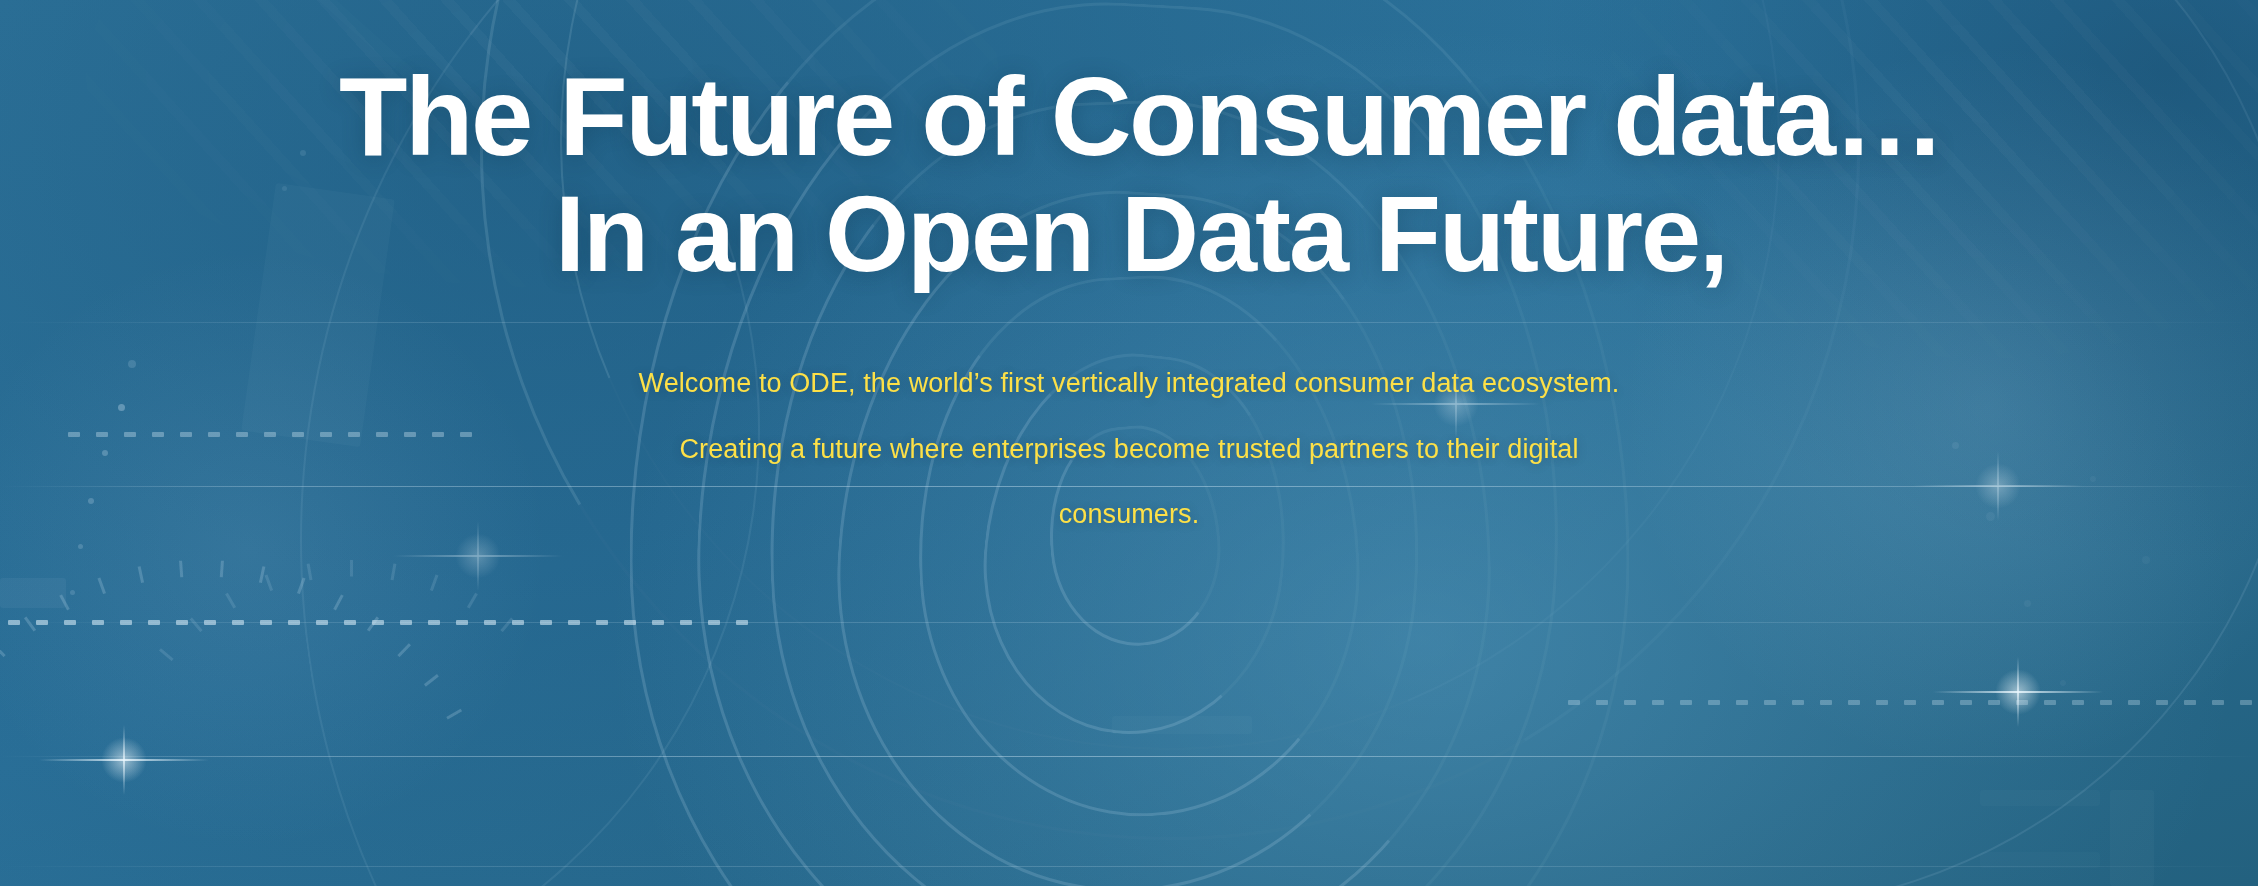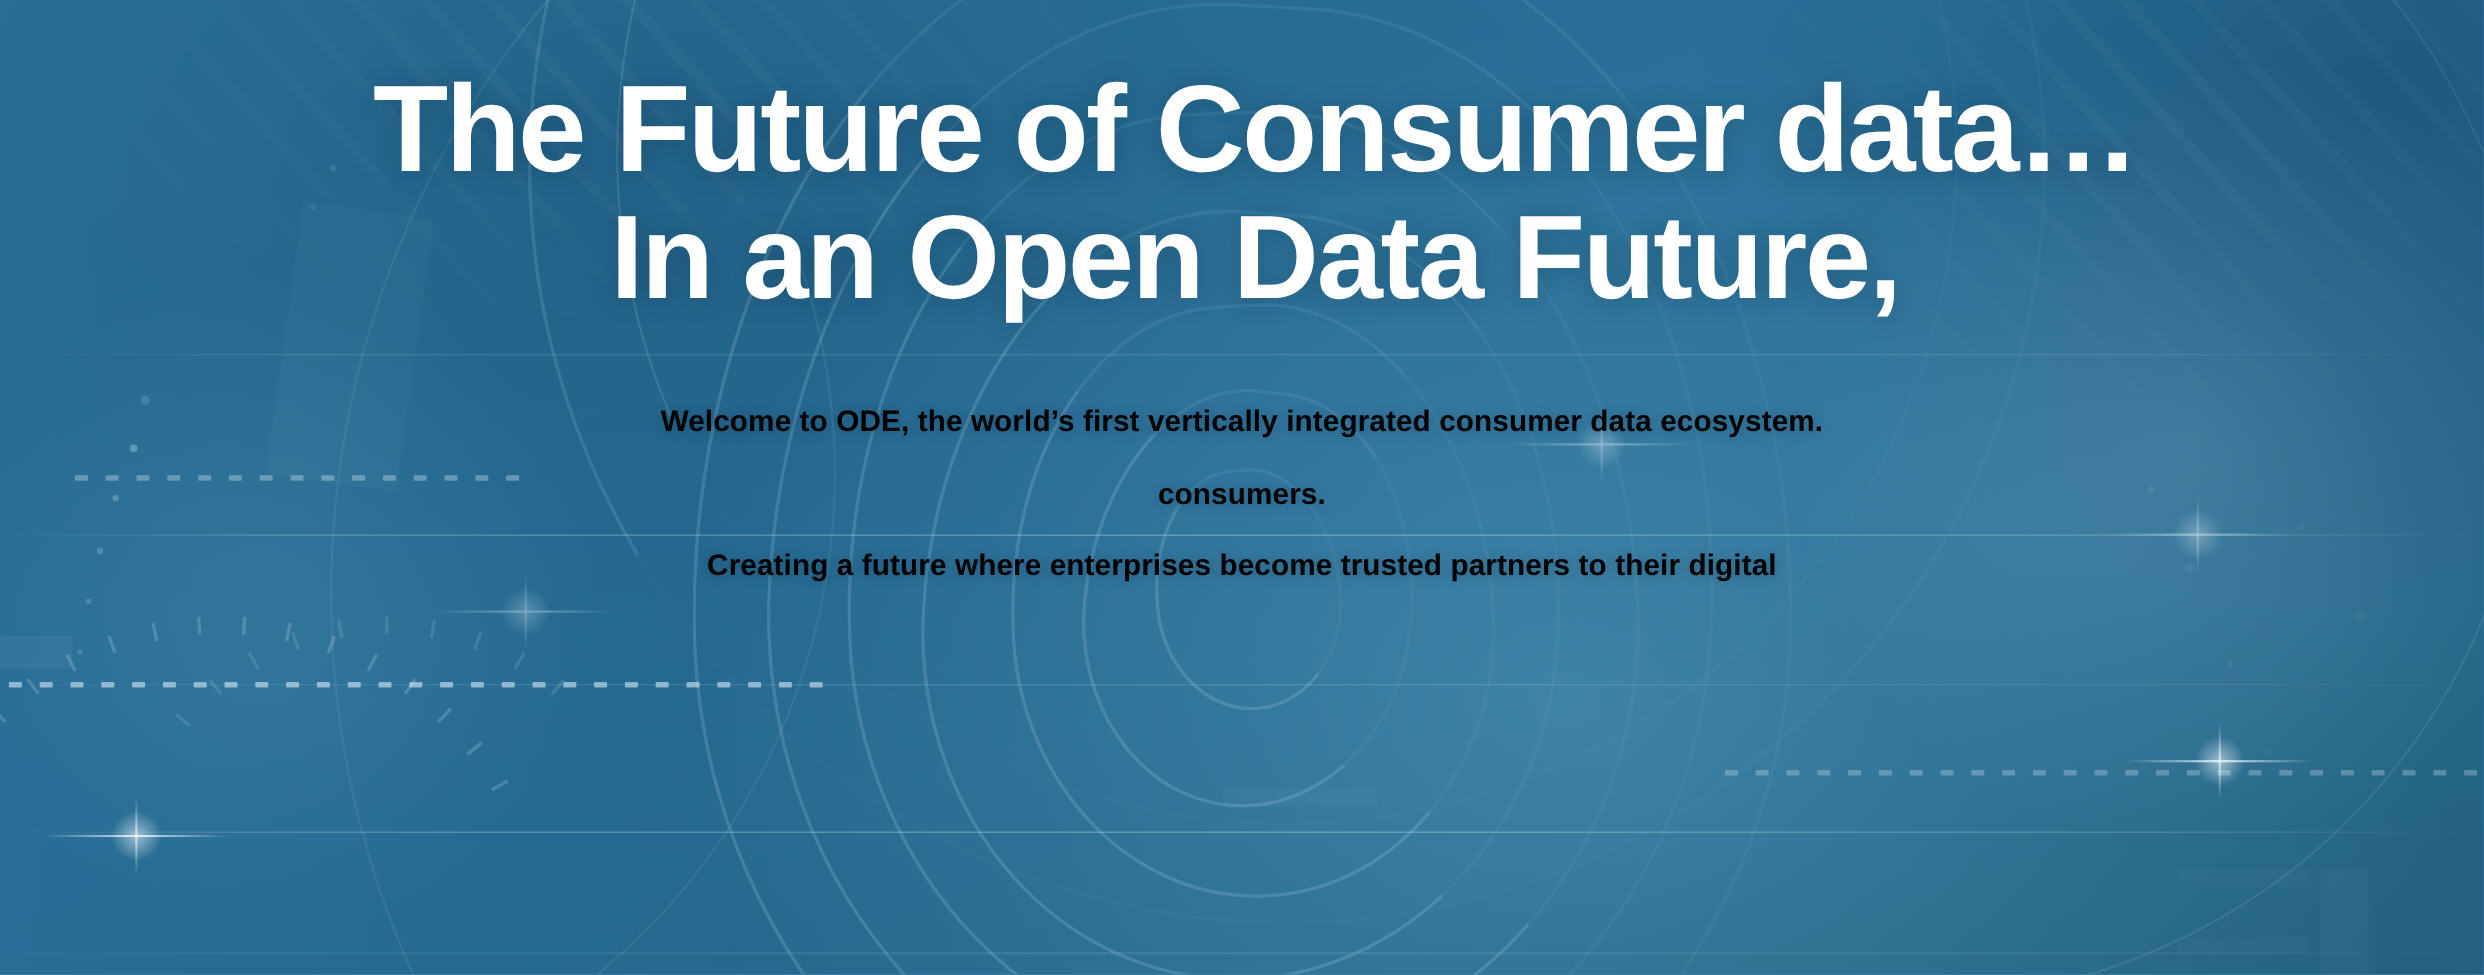--- a/index.html
+++ b/index.html
@@ -144,22 +144,22 @@
     padding-left:24px;
   }
   .headline .l1 { display:block; font-size:112px; letter-spacing:-2.5px; }
   .headline .l2 { display:block; font-size:108px; letter-spacing:-2px; }
   .headline .l3 { display:block; font-size:108px; letter-spacing:-1px; }
 
   .subcopy {
     margin-top:60px;
     width:1180px;
     text-align:center;
-    color:#000000;
-    font-weight:700;
+    color:#fde047;
+    font-weight:400;
     font-size:27px;
     line-height:2.42;
     letter-spacing:0.1px;
     text-shadow:0 1px 10px rgba(10,45,70,0.25);
   }
   .subcopy span { display:block; }
 </style>
 </head>
 <body>
 
@@ -293,18 +293,18 @@
 
   <div id="content">
 
     <h1 class="headline">
       <span class="l1">The Future of Consumer data…</span>
       <span class="l2">In an Open Data Future,</span>
     </h1>
 
     <p class="subcopy">
       <span>Welcome to ODE, the world’s first vertically integrated consumer data ecosystem.</span>
+      <span>Creating a future where enterprises become trusted partners to their digital</span>
       <span>consumers.</span>
-      <span>Creating a future where enterprises become trusted partners to their digital</span>
     </p>
 
   </div>
 </div>
 
 </body></html>

